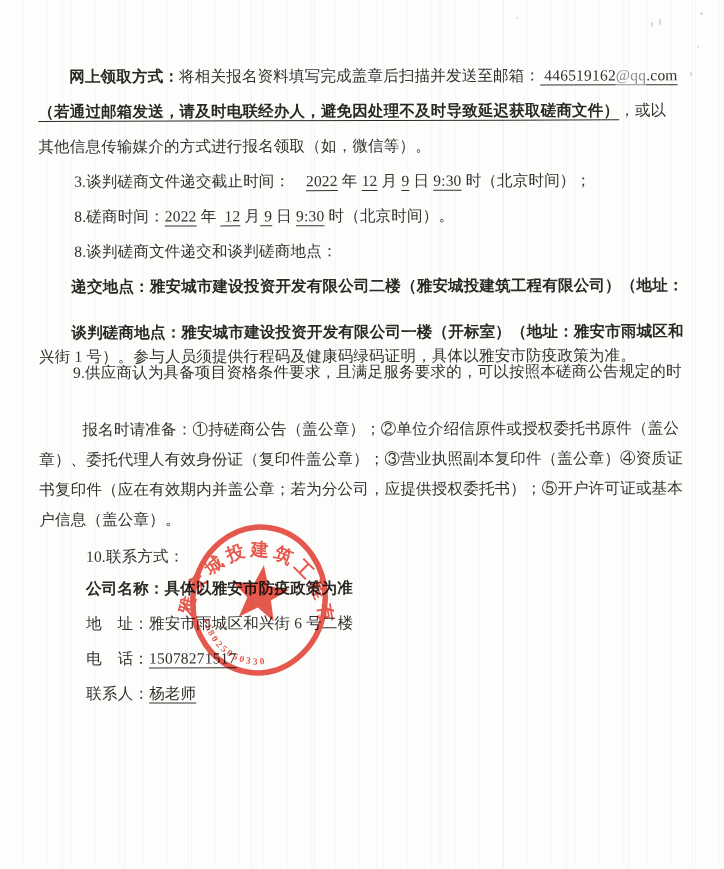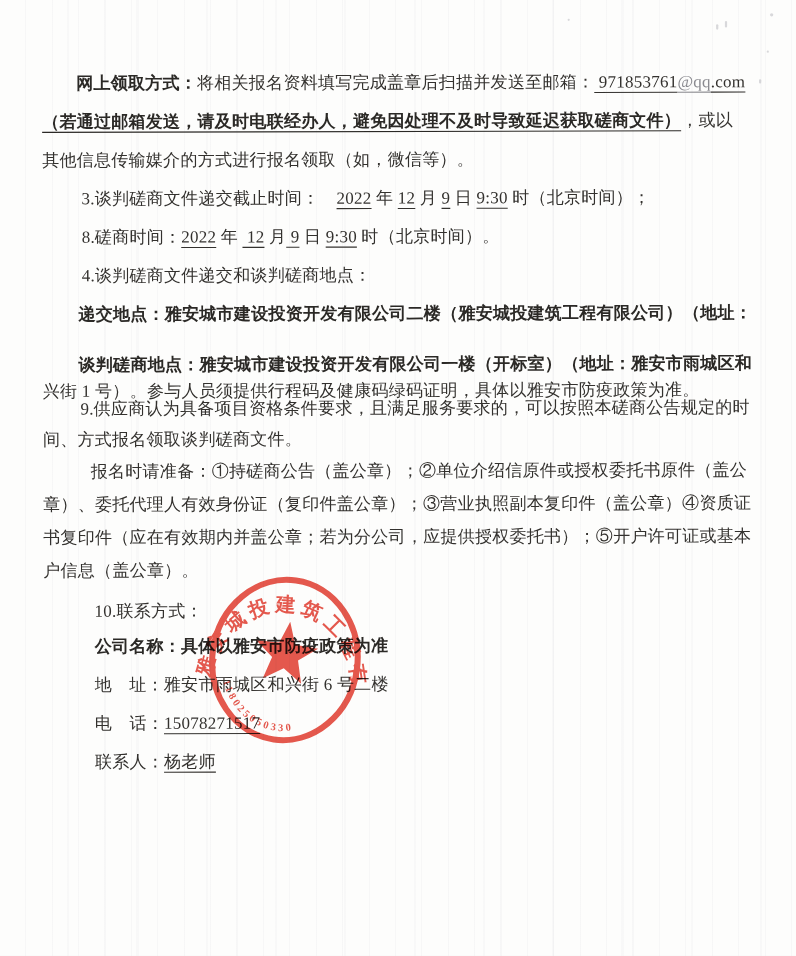--- a/index.html
+++ b/index.html
@@ -63,27 +63,27 @@
   <div class="scan-streaks"></div>
 
   <div class="speck" style="left:516px;top:17px;width:2px;height:2px;"></div>
   <div class="speck" style="left:651px;top:22px;width:2px;height:5px;border-radius:1px;"></div>
   <div class="speck" style="left:659px;top:19px;width:2px;height:6px;border-radius:1px;"></div>
   <div class="speck" style="left:700px;top:12px;width:3px;height:3px;"></div>
   <div class="speck" style="left:697px;top:46px;width:2px;height:2px;"></div>
   <div class="speck" style="left:690px;top:72px;width:2px;height:4px;border-radius:1px;"></div>
 
   <div class="doc">
-      <p class="para para-pickup"><span class="b">网上领取方式：</span><span>将相关报名资料填写完成盖章后扫描并发送至邮箱：</span><span class="u"> 971853761</span><span class="u f">@qq</span><span class="u">.com</span><br><span class="b u">（若通过邮箱发送，请及时电联经办人，避免因处理不及时导致延迟获取磋商文件）</span><span>，或以</span><br><span>其他信息传输媒介的方式进行报名领取（如，微信等）。</span></p>
+      <p class="para para-pickup"><span class="b">网上领取方式：</span><span>将相关报名资料填写完成盖章后扫描并发送至邮箱：</span><span class="u"> 446519162</span><span class="u f">@qq</span><span class="u">.com</span><br><span class="b u">（若通过邮箱发送，请及时电联经办人，避免因处理不及时导致延迟获取磋商文件）</span><span>，或以</span><br><span>其他信息传输媒介的方式进行报名领取（如，微信等）。</span></p>
       <p class="para item-6"><span>3.谈判磋商文件递交截止时间：　</span><span class="u">2022</span><span> 年 </span><span class="u">12</span><span> 月 </span><span class="u">9</span><span> 日 </span><span class="u">9:30</span><span> 时（北京时间）；</span></p>
       <p class="para item-7"><span>8.磋商时间：</span><span class="u">2022</span><span> 年 </span><span class="u"> 12</span><span> 月</span><span class="u"> 9</span><span> 日 </span><span class="u">9:30</span><span> 时（北京时间）。</span></p>
-      <p class="para item-8"><span>4.谈判磋商文件递交和谈判磋商地点：</span></p>
+      <p class="para item-8"><span>8.谈判磋商文件递交和谈判磋商地点：</span></p>
       <p class="para para-submit-location"><span class="b">递交地点：雅安城市建设投资开发有限公司二楼（雅安城投建筑工程有限公司）（地址：</span><br></p>
       <p class="para para-negotiation-location"><span class="b">谈判磋商地点：雅安城市建设投资开发有限公司一楼（开标室）（地址：雅安市雨城区和</span><br><span>兴街 1 号）。参与人员须提供行程码及健康码绿码证明，具体以雅安市防疫政策为准。</span></p>
-      <p class="para para-eligibility"><span>9.供应商认为具备项目资格条件要求，且满足服务要求的，可以按照本磋商公告规定的时</span><br><span>间、方式报名领取谈判磋商文件。</span></p>
+      <p class="para para-eligibility"><span>9.供应商认为具备项目资格条件要求，且满足服务要求的，可以按照本磋商公告规定的时</span><br></p>
       <p class="para para-prepare"><span>报名时请准备：①持磋商公告（盖公章）；②单位介绍信原件或授权委托书原件（盖公</span><br><span>章）、委托代理人有效身份证（复印件盖公章）；③营业执照副本复印件（盖公章）④资质证</span><br><span>书复印件（应在有效期内并盖公章；若为分公司，应提供授权委托书）；⑤开户许可证或基本</span><br><span>户信息（盖公章）。</span></p>
       <p class="para para-contact-heading"><span>10.联系方式：</span></p>
       <p class="para contact-company"><span class="b">公司名称：具体以雅安市防疫政策为准</span></p>
       <p class="para contact-address"><span>地　址：雅安市雨城区和兴街 6 号二楼</span></p>
       <p class="para contact-phone"><span>电　话：</span><span class="u">15078271517</span></p>
       <p class="para contact-person"><span>联系人：</span><span class="u">杨老师</span></p>
     </div>
 
   <svg class="stamp" viewBox="0 0 170 170" aria-hidden="true">
     <defs>

